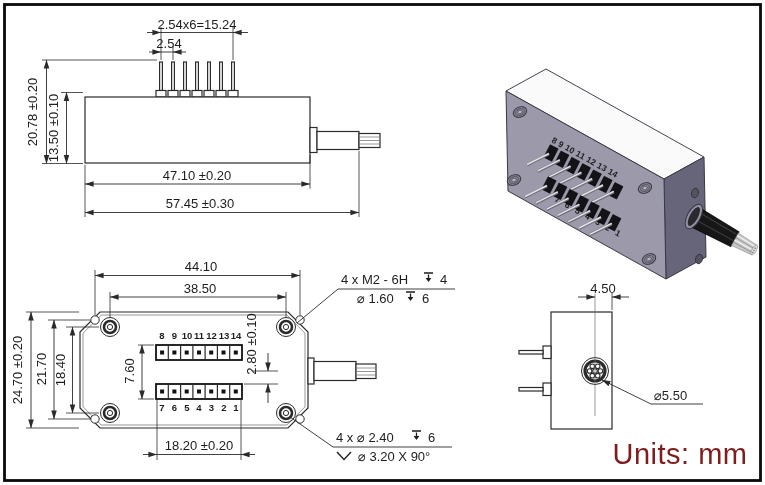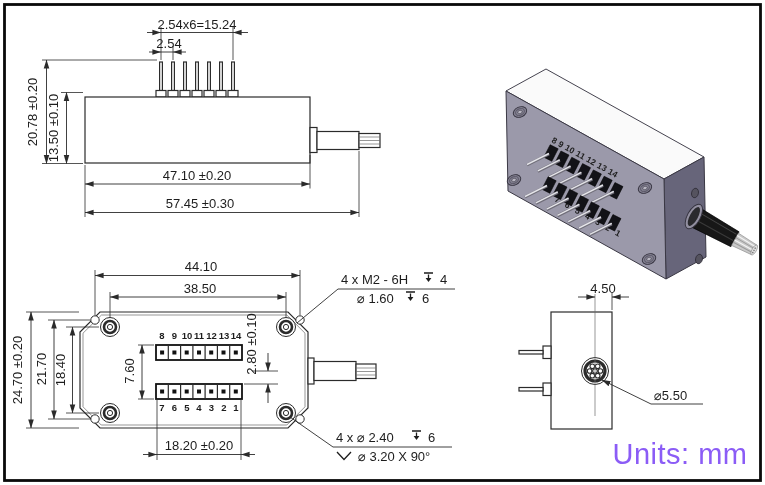--- a/index.html
+++ b/index.html
@@ -9,21 +9,21 @@
   svg text{fill:#1d1d1d;font-family:"Liberation Sans","DejaVu Sans",sans-serif;}
   .ln{stroke:#2b2b2b;stroke-width:1.2;fill:#ffffff;}
   .lnf{stroke:#2b2b2b;stroke-width:1.2;fill:none;}
   .thin{stroke:#6a6a6a;stroke-width:0.7;fill:none;}
   .dln{stroke:#2b2b2b;stroke-width:0.9;fill:none;}
   .ext{stroke:#2b2b2b;stroke-width:0.8;fill:none;}
   .dim{font-size:13px;}
   .dimc{font-size:13px;text-anchor:middle;}
   .pnum{font-size:9.5px;font-weight:600;text-anchor:middle;}
   .callout{font-size:13px;}
-  .units{position:absolute;left:604px;top:438px;width:152px;font-size:29px;color:#8b5cf6;
+  .units{position:absolute;left:604px;top:438px;width:152px;font-size:29px;color:#7f1d1d;
          text-align:center;letter-spacing:0.5px;}
   .glyph{stroke:#1d1d1d;stroke-width:1.3;fill:none;}
   .glyphfill{fill:#1d1d1d;stroke:none;}
 </style>
 </head>
 <body>
 
 <div class="canvas">
 <svg width="765" height="485" viewBox="0 0 765 485">
   <defs>

